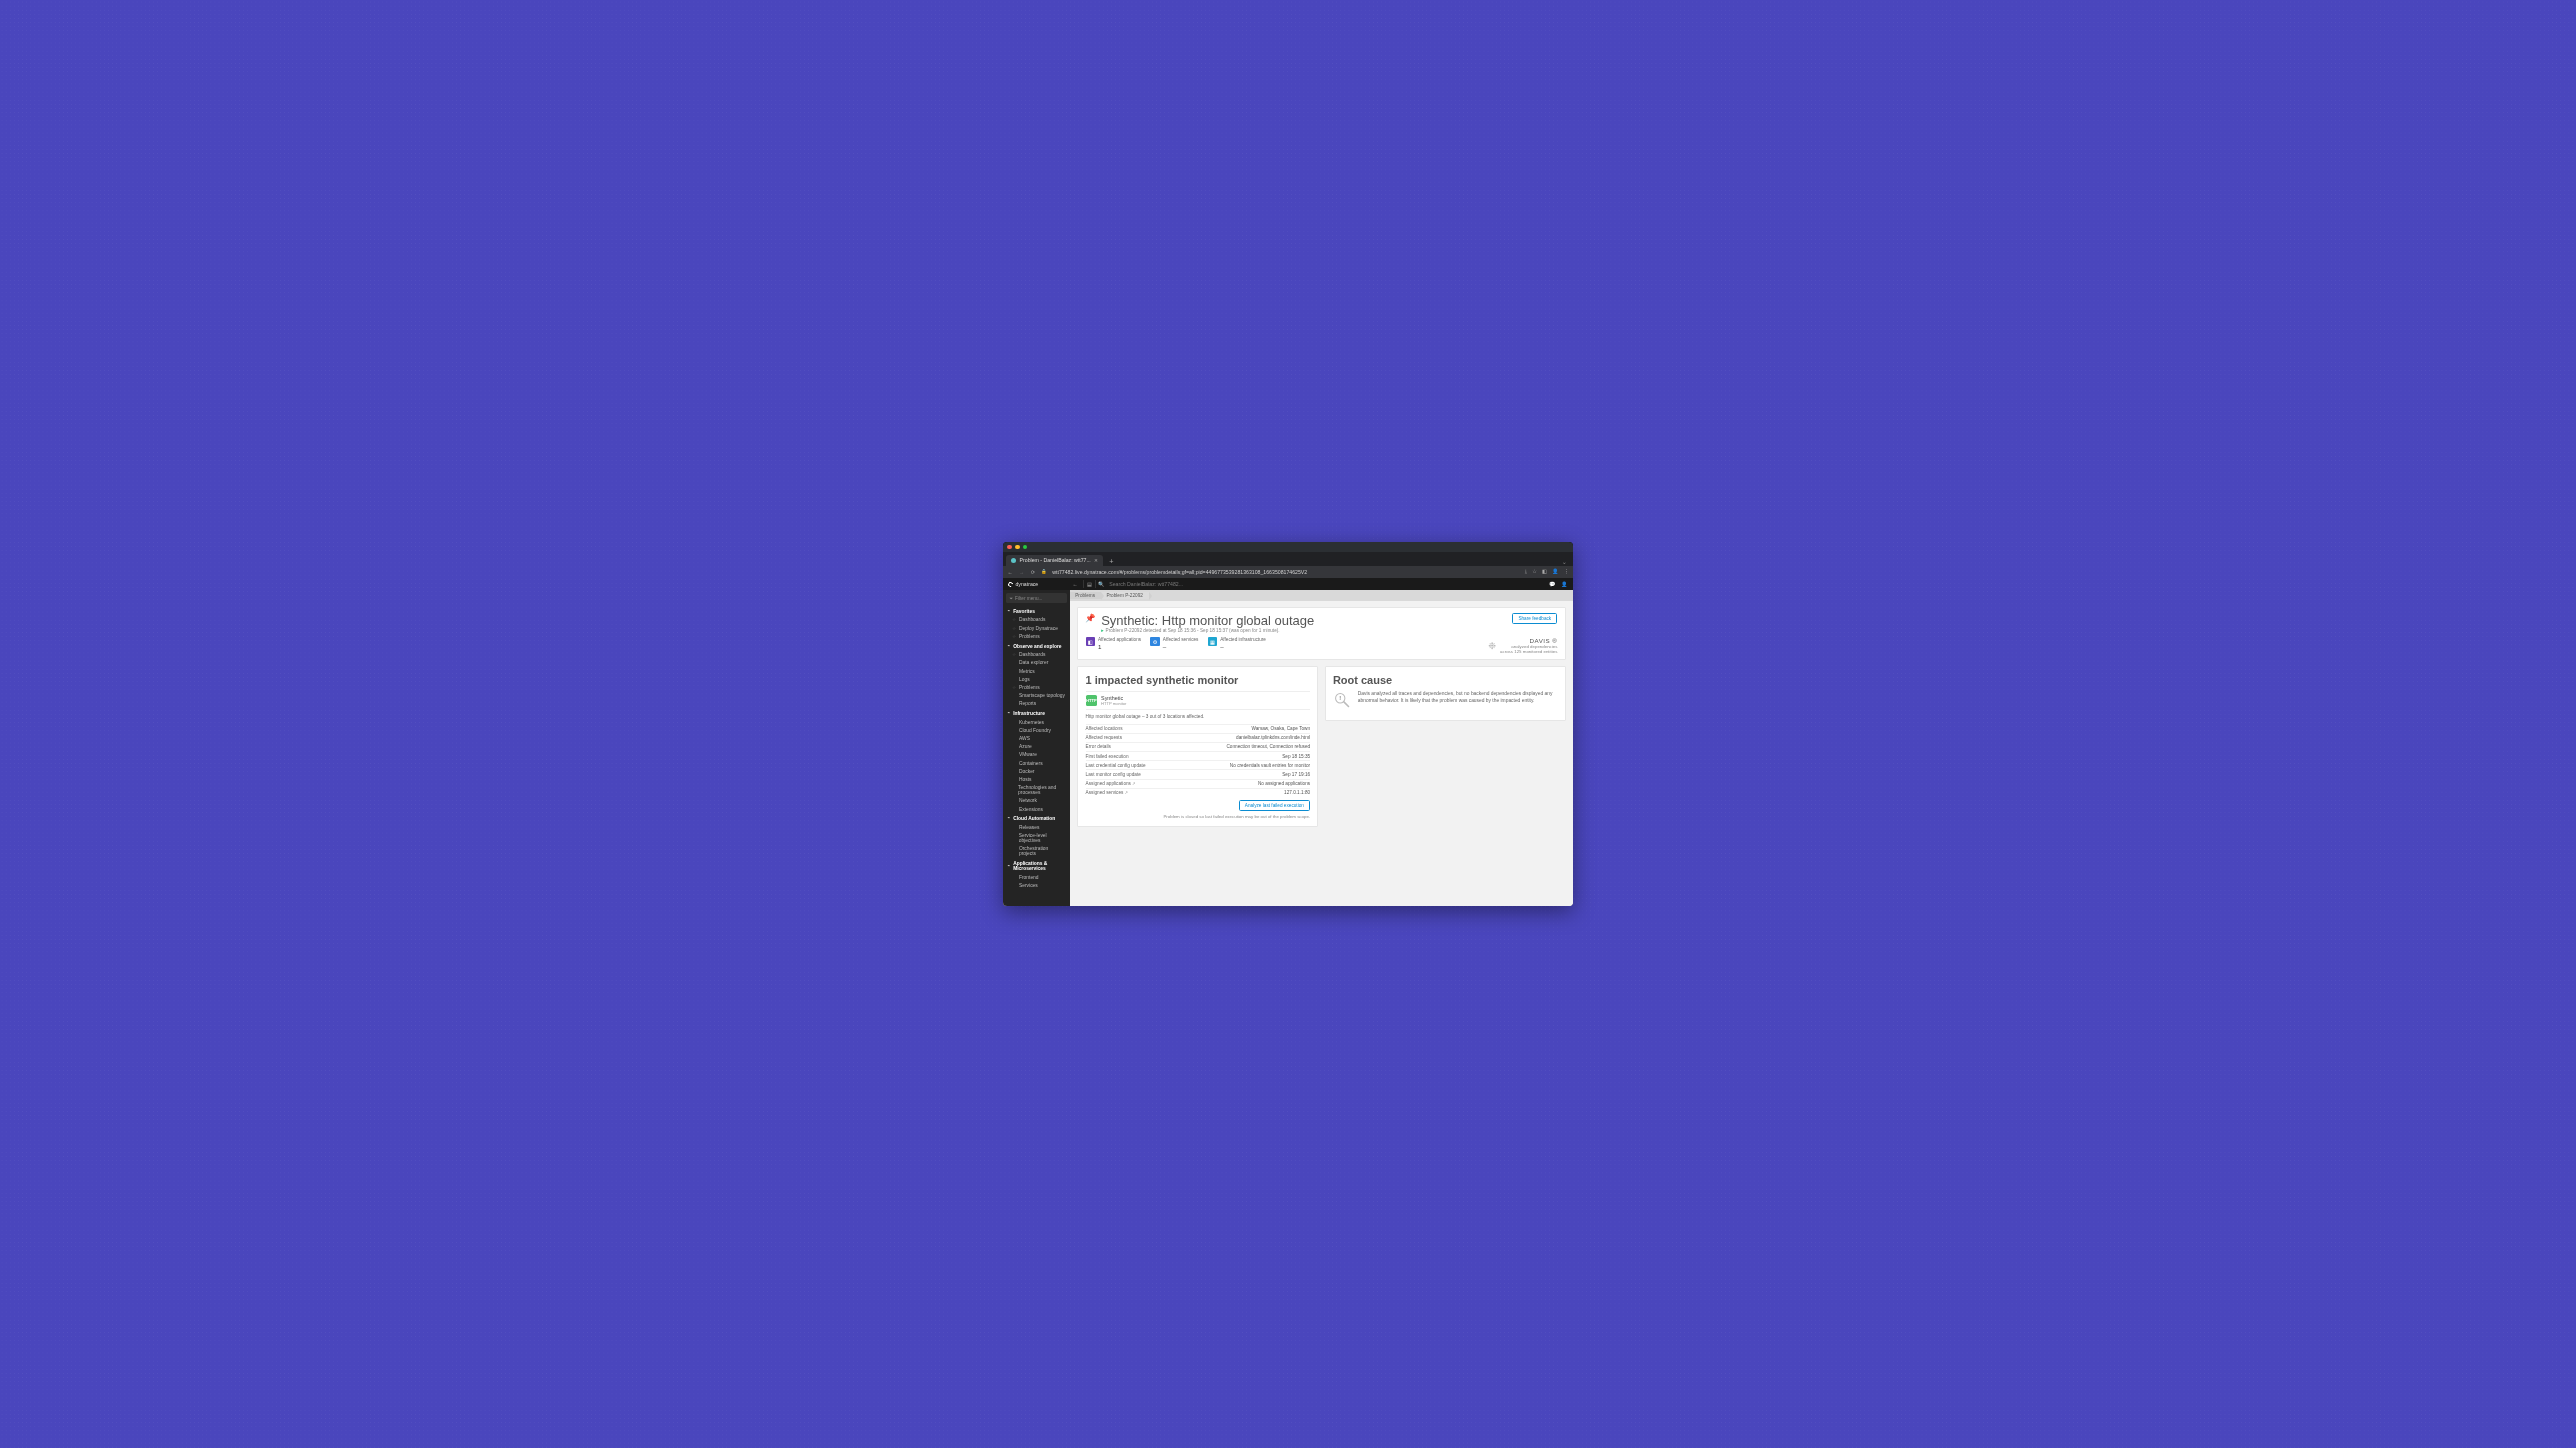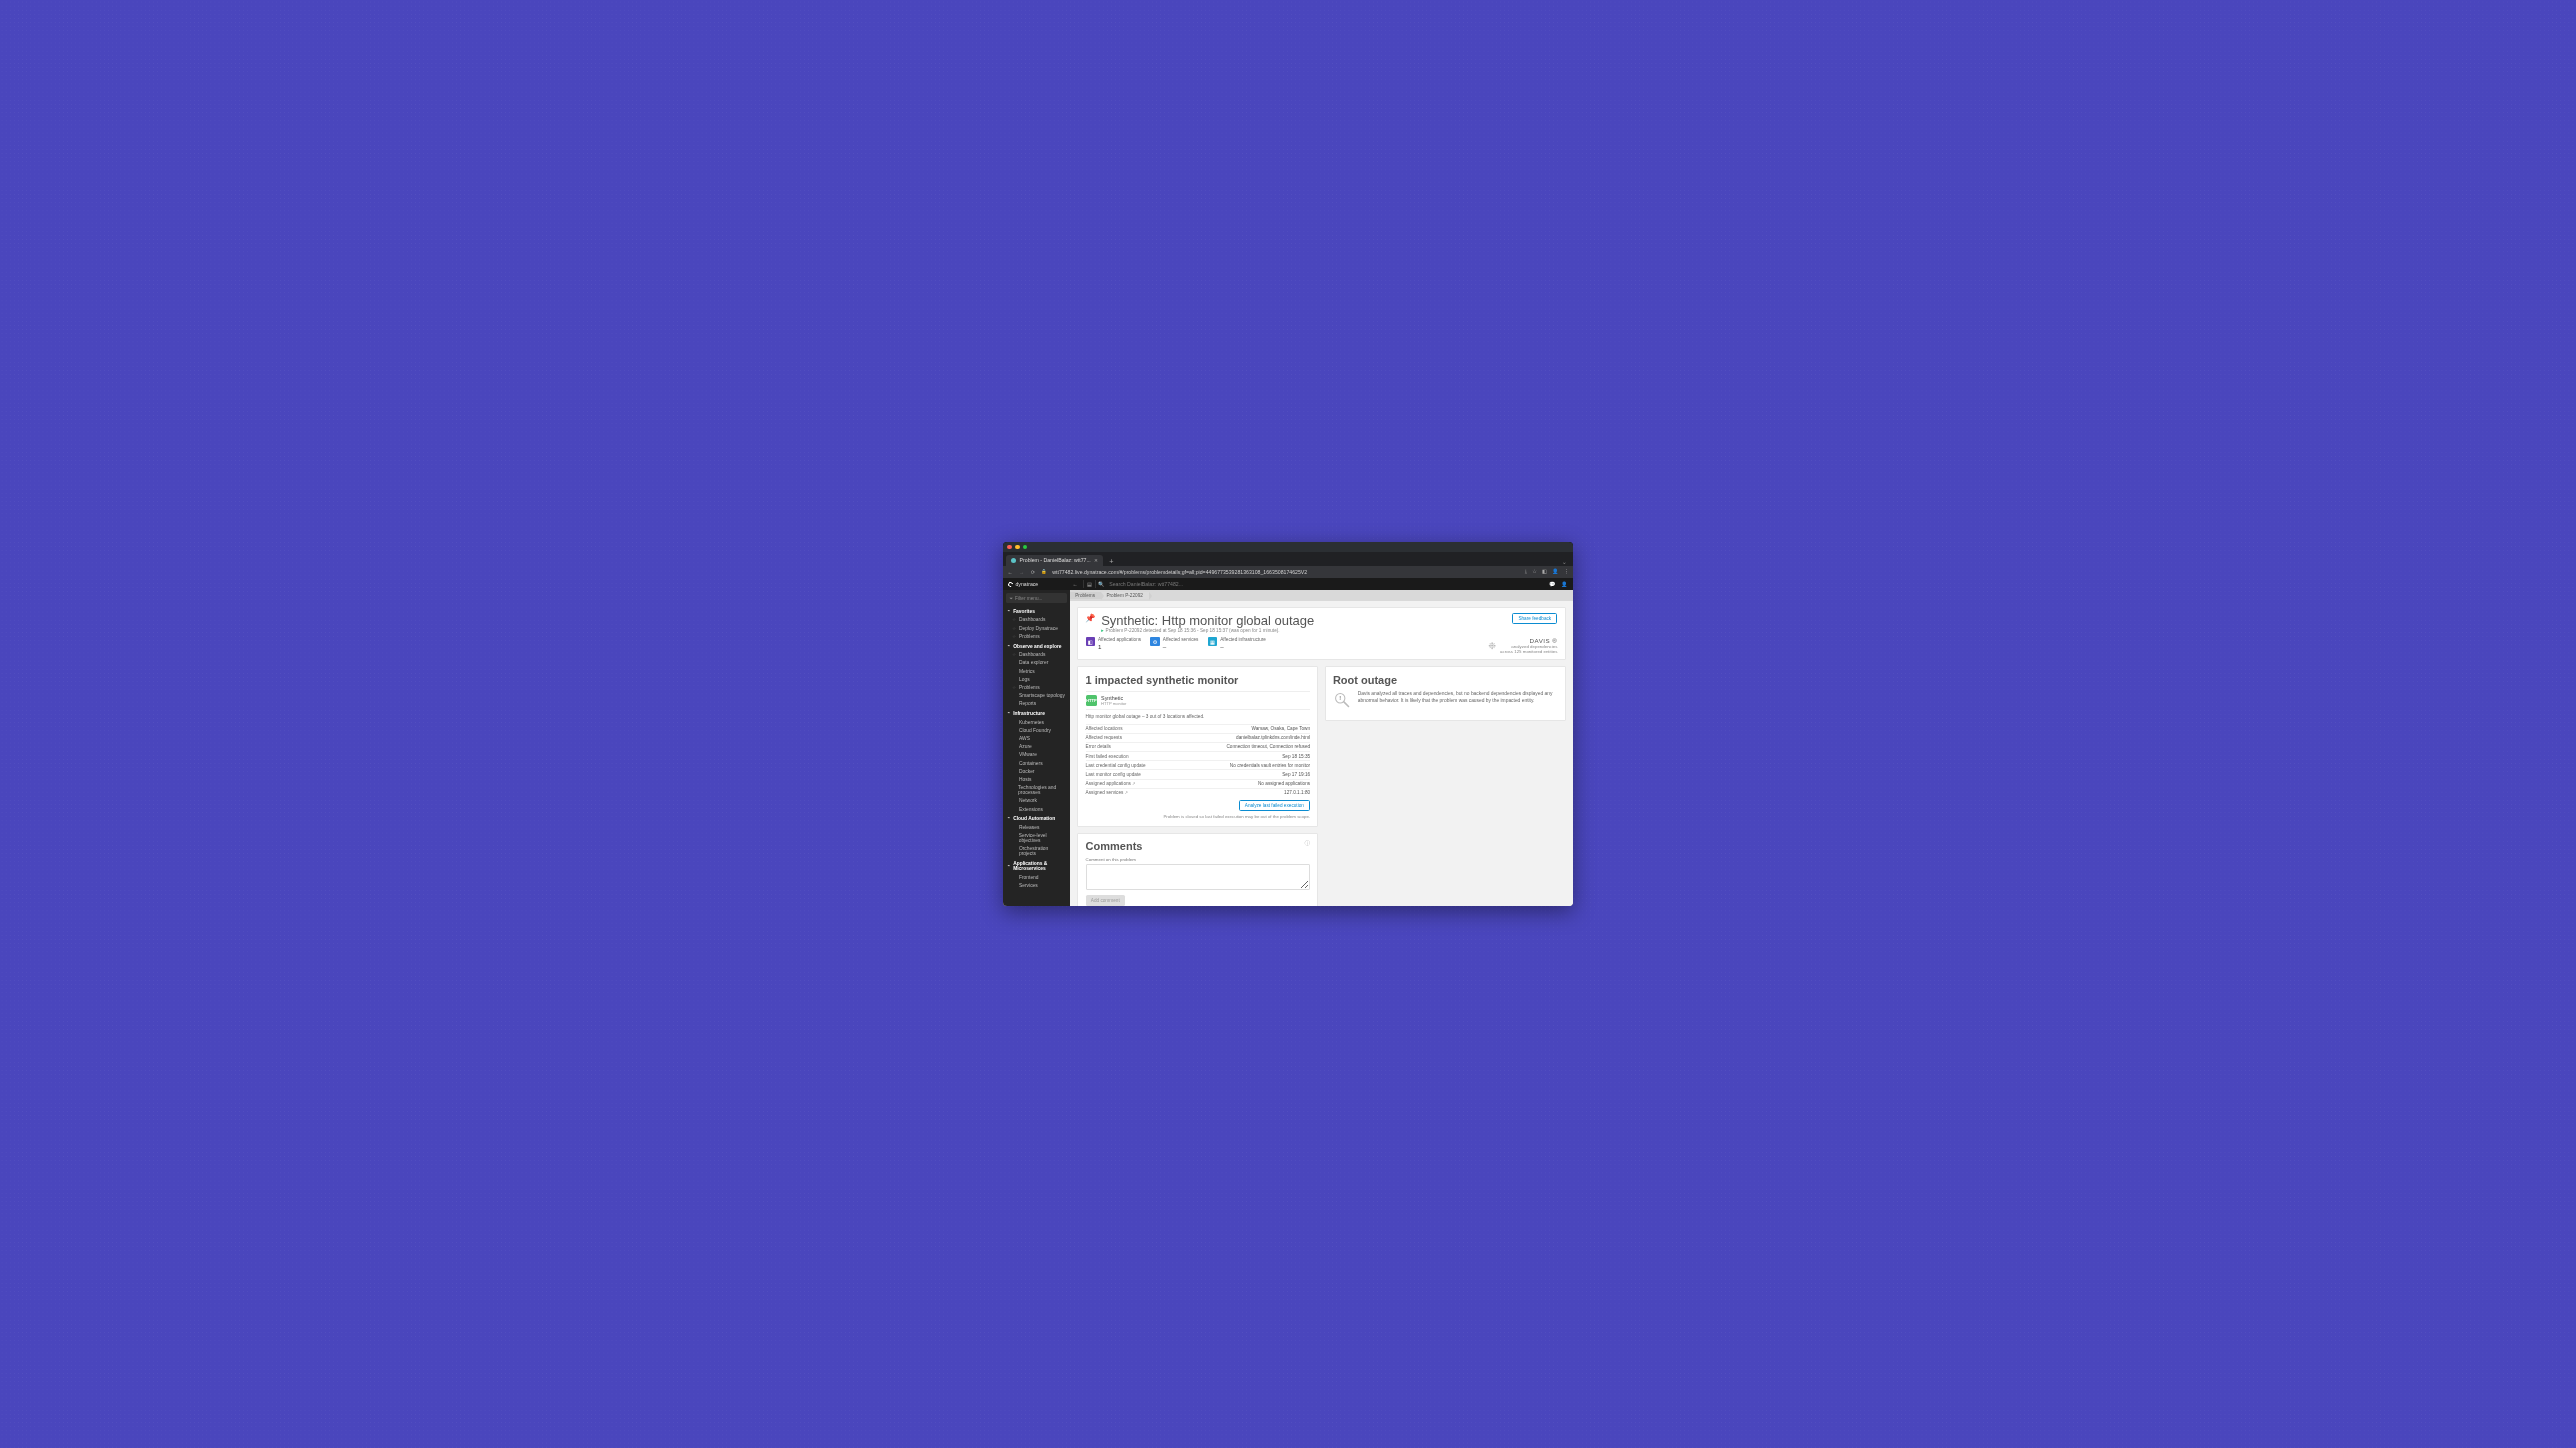--- a/index.html
+++ b/index.html
@@ -493,32 +493,24 @@
                     <tr>
                       <td>Assigned services<span class="ext-ic">↗</span></td>
                       <td class="link">127.0.1.1:80</td>
                     </tr>
                   </tbody>
               </table>
               <button class="analyze-btn">Analyze last failed execution</button>
               <div class="note">Problem is closed so last failed execution may be out of the problem scope.</div>
             </div>
 
-            <div class="card">
-              <span class="info-dot">ⓘ</span>
-              <div class="card-title">Comments</div>
-              <div class="comment-label">Comment on this problem</div>
-              <textarea class="comment-area" style=""></textarea>
-              <button class="add-cmt">Add comment</button>
-              <div class="no-cmt">No comments posted</div>
-            </div>
           </div>
           <div class="col-right">
             <div class="card">
-              <div class="card-title">Root outage</div>
+              <div class="card-title">Root cause</div>
               <div class="rc-body">
                 <div class="rc-icon">
                   <svg width="17.6" height="17.6" viewBox="0 0 34 34" style="font-size:28px">
                     <circle cx="14" cy="14" r="9" fill="none" stroke="#bbb" stroke-width="2"></circle>
                     <line x1="21" y1="21" x2="30" y2="30" stroke="#bbb" stroke-width="3" stroke-linecap="round"></line>
                     <text x="14" y="18" text-anchor="middle" font-size="11" fill="#888" font-weight="bold">!</text>
                   </svg>
                 </div>
                 <div>Davis analyzed all traces and dependencies, but no backend dependencies displayed any abnormal behavior. It is likely that the problem was caused by the impacted entity.</div>
               </div>

